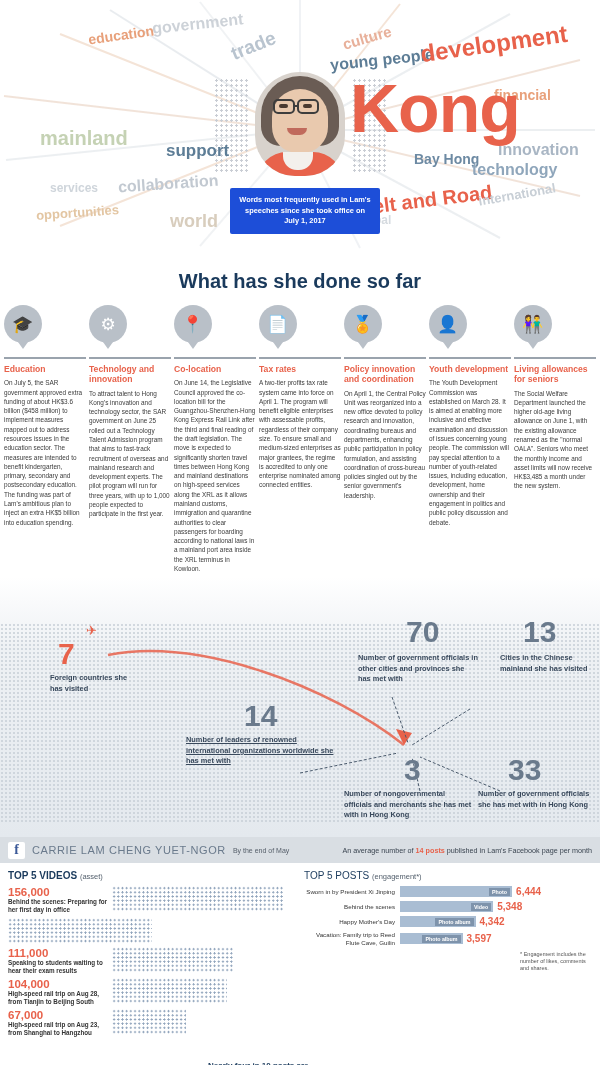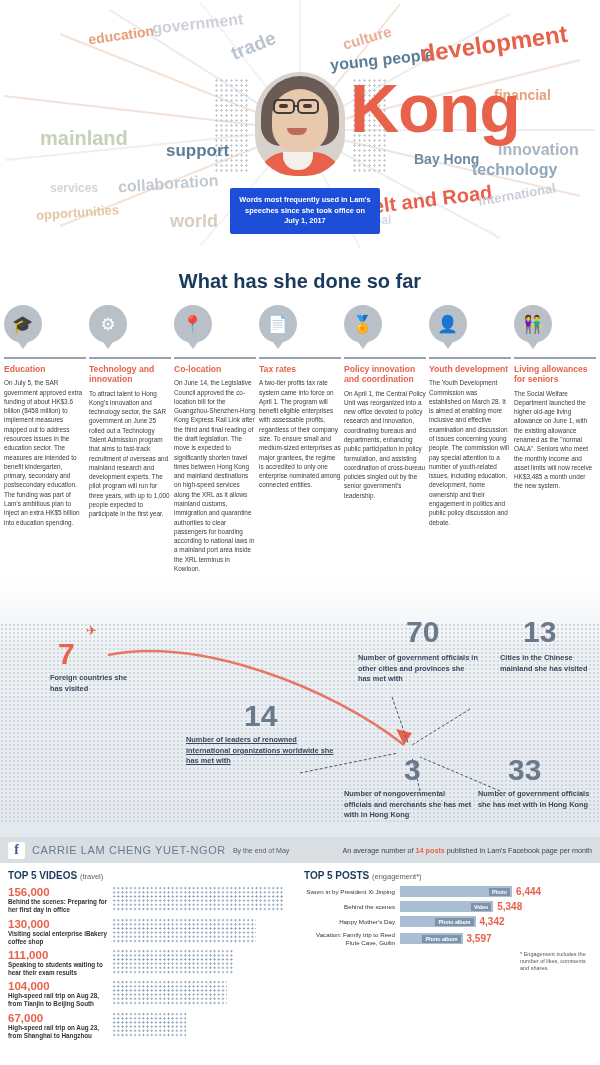--- a/index.html
+++ b/index.html
@@ -323,35 +323,31 @@
   <div class="fb-sub">By the end of May</div>
   <div class="fb-right">
     <span>An average number of </span><b>14 posts</b><span> published in Lam's Facebook page per month</span>
   </div>
 </div>
 
 <div class="bottom">
   <div class="panel-l">
     <div class="panel-h">
       <span style="font-weight:bold;font-size:10px;color:#1a3a5c;">TOP 5 VIDEOS</span>
-      <span>(travel)</span>
+      <span>(asset)</span>
     </div>
     <div id="video-list">
         <div class="vid-row">
           <div class="vid-left">
             <div class="vid-num">156,000</div>
             <div class="vid-desc">Behind the scenes: Preparing for her first day in office</div>
           </div>
           <div class="dotgrid" style="max-width:172px;"></div>
         </div>
         <div class="vid-row">
-          <div class="vid-left">
-            <div class="vid-num">130,000</div>
-            <div class="vid-desc">Visiting social enterprise iBakery coffee shop</div>
-          </div>
           <div class="dotgrid" style="max-width:144.48px;"></div>
         </div>
         <div class="vid-row">
           <div class="vid-left">
             <div class="vid-num">111,000</div>
             <div class="vid-desc">Speaking to students waiting to hear their exam results</div>
           </div>
           <div class="dotgrid" style="max-width:122.12px;"></div>
         </div>
         <div class="vid-row">
@@ -366,21 +362,21 @@
             <div class="vid-num">67,000</div>
             <div class="vid-desc">High-speed rail trip on Aug 23, from Shanghai to Hangzhou</div>
           </div>
           <div class="dotgrid" style="max-width:73.96px;"></div>
         </div>
       </div>
   </div>
 
   <div class="panel-r">
     <div class="panel-h">
-      <span style="font-weight:bold;font-size:10px;color:#1a3a5c;">TOP 5 POSTS</span>
+      <span style="font-weight:normal;font-size:10px;color:#1a3a5c;">TOP 5 POSTS</span>
       <span>(engagement*)</span>
     </div>
     <div id="post-list">
         <div class="post-row">
           <div class="post-label">Sworn in by President Xi Jinping</div>
           <div class="post-bar" style="width:112.1px;">
             <span class="post-tag">Photo</span>
           </div>
           <div class="post-val">6,444</div>
         </div>

